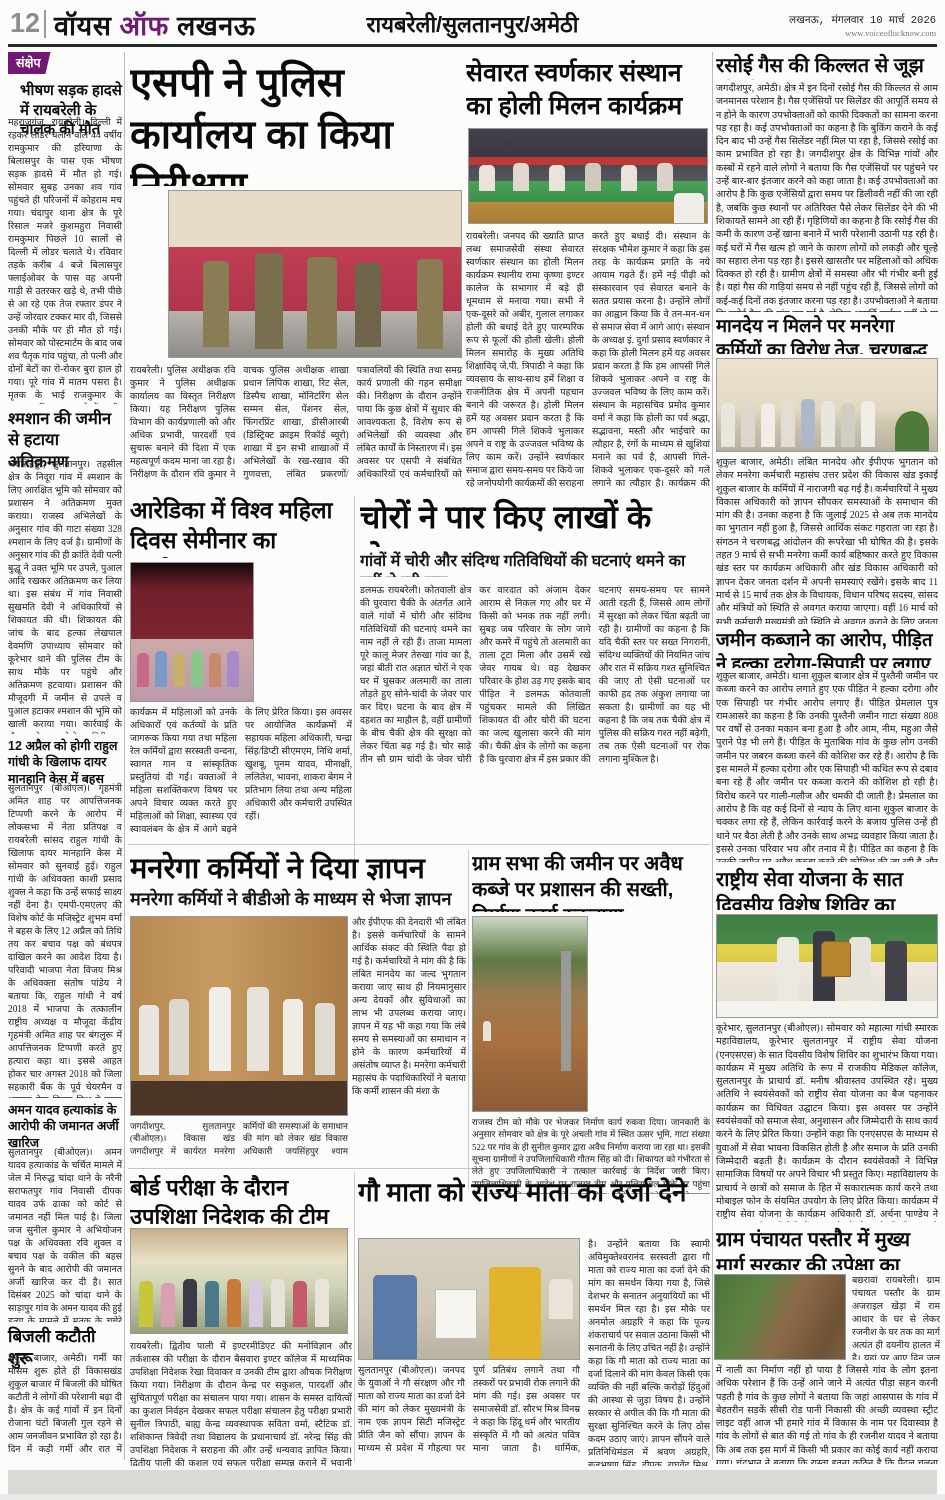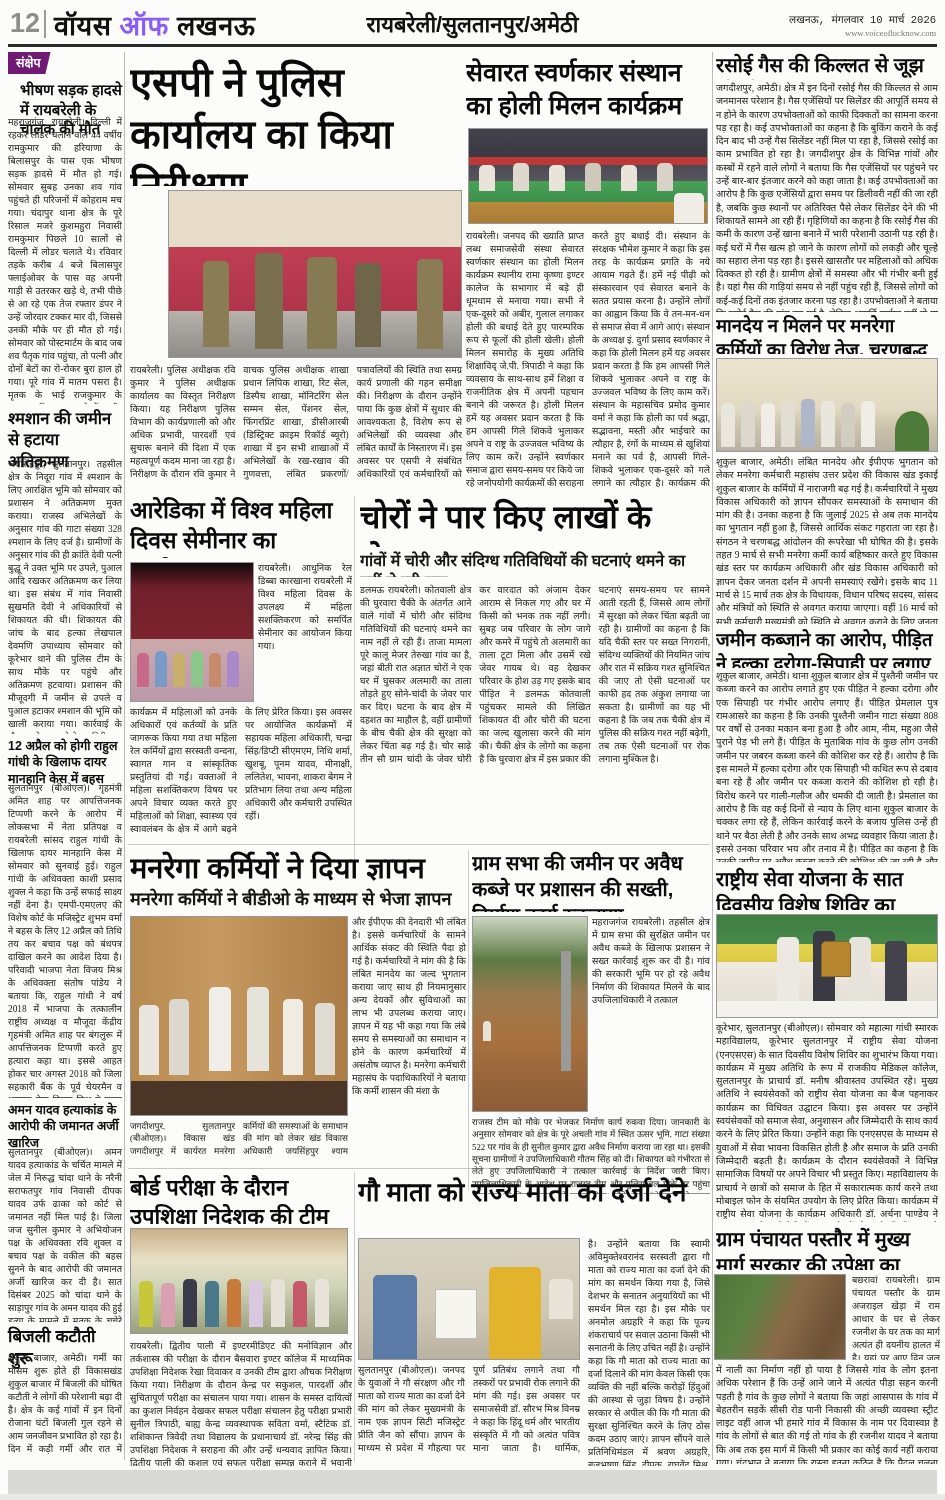--- a/index.html
+++ b/index.html
@@ -2,21 +2,21 @@
 <html lang="hi"><head>
 <meta charset="utf-8">
 <style>
   html,body{margin:0;padding:0;background:#e9e9e6;}
   .page{position:relative;width:945px;height:1494px;background:#fcfcfa;overflow:hidden;
         font-family:"Liberation Serif", serif;color:#1c1c1c;}
   .abs{position:absolute;}
   
   .pgnum{font-family:"Liberation Sans",sans-serif;font-weight:bold;font-size:27px;color:#8d8d8d;}
   .brand{font-family:"Liberation Sans",sans-serif;font-weight:bold;font-size:27px;color:#111;letter-spacing:.5px;}
-  .brand .mid{color:#8b5cf6;}
+  .brand .mid{color:#701a75;}
   .region{font-family:"Liberation Sans",sans-serif;font-weight:bold;font-size:22px;color:#111;text-align:center;}
   .dateline{font-size:10.5px;color:#222;text-align:right;}
   .website{font-size:8.5px;color:#777;text-align:right;}
   .mastrule{background:#2a2a2a;height:3px;}
   .vrule{width:1px;background:#bbb;}
   .hrule{height:1px;background:#c6c6c6;}
   
   .brief-label{font-family:"Liberation Sans",sans-serif;background:#701a75;color:#fff;font-size:12.5px;
       font-weight:bold;padding:2px 10px 3px 8px;clip-path:polygon(0 0,100% 0,88% 100%,0 100%);}
   .btitle{font-family:"Liberation Sans",sans-serif;font-weight:bold;color:#0d0d0d;line-height:1.3;}
@@ -105,21 +105,20 @@
 
   <div class="abs hl" style="left:130px;top:496px;width:222px;height:62px;font-size:23px;">आरेडिका में विश्व महिला दिवस सेमीनार का आयोजन</div>
   <div class="abs ph p-mh" style="left:130px;top:562px;width:124px;height:140px;">
     <div class="fig" style="left:6px;bottom:14px;width:12px;height:34px;background:#c76a8a;"></div>
     <div class="fig" style="left:24px;bottom:14px;width:12px;height:36px;background:#7a9ac7;"></div>
     <div class="fig" style="left:42px;bottom:14px;width:12px;height:34px;background:#c7b06a;"></div>
     <div class="fig" style="left:60px;bottom:14px;width:12px;height:36px;background:#8ac78a;"></div>
     <div class="fig" style="left:78px;bottom:14px;width:12px;height:34px;background:#c78a6a;"></div>
     <div class="fig" style="left:96px;bottom:14px;width:12px;height:36px;background:#a78ac7;"></div>
   </div>
-  <div class="abs body-t" style="left:258px;top:562px;width:94px;height:140px;">रायबरेली। आधुनिक रेल डिब्बा कारखाना रायबरेली में विश्व महिला दिवस के उपलक्ष्य में महिला सशक्तिकरण को समर्पित सेमीनार का आयोजन किया गया।</div>
   <div class="abs body-t cols2" style="left:130px;top:706px;width:222px;height:134px;">कार्यक्रम में महिलाओं को उनके अधिकारों एवं कर्तव्यों के प्रति जागरूक किया गया तथा महिला रेल कर्मियों द्वारा सरस्वती वन्दना, स्वागत गान व सांस्कृतिक प्रस्तुतियां दी गईं। वक्ताओं ने महिला सशक्तिकरण विषय पर अपने विचार व्यक्त करते हुए महिलाओं को शिक्षा, स्वास्थ्य एवं स्वावलंबन के क्षेत्र में आगे बढ़ने के लिए प्रेरित किया। इस अवसर पर आयोजित कार्यक्रमों में सहायक महिला अधिकारी, चन्द्रा सिंह/डिप्टी सीएमएम, निधि शर्मा, खुशबू, पूनम यादव, मीनाक्षी, ललितेश, भावना, शाकरा बेगम ने प्रतिभाग लिया तथा अन्य महिला अधिकारी और कर्मचारी उपस्थित रहीं।</div>
 
   <div class="abs hl" style="left:360px;top:497px;width:350px;height:50px;font-size:32px;">चोरों ने पार किए लाखों के जेवरात</div>
   <div class="abs sub" style="left:360px;top:551px;width:350px;height:26px;font-size:16px;">गांवों में चोरी और संदिग्ध गतिविधियों की घटनाएं थमने का नहीं ले रही नाम</div>
   <div class="abs body-t cols3" style="left:360px;top:584px;width:350px;height:256px;">डलमऊ रायबरेली। कोतवाली क्षेत्र की घुरवारा चैकी के अंतर्गत आने वाले गांवों में चोरी और संदिग्ध गतिविधियों की घटनाएं थमने का नाम नहीं ले रही हैं। ताजा मामला पूरे कालू मेजर तेरुखा गांव का है, जहां बीती रात अज्ञात चोरों ने एक घर में घुसकर अलमारी का ताला तोड़ते हुए सोने-चांदी के जेवर पार कर दिए। घटना के बाद क्षेत्र में दहशत का माहौल है, वहीं ग्रामीणों के बीच चैकी क्षेत्र की सुरक्षा को लेकर चिंता बढ़ गई है। चोर साढ़े तीन सौ ग्राम चांदी के जेवर चोरी कर वारदात को अंजाम देकर आराम से निकल गए और घर में किसी को भनक तक नहीं लगी। सुबह जब परिवार के लोग जागे और कमरे में पहुंचे तो अलमारी का ताला टूटा मिला और उसमें रखे जेवर गायब थे। वह देखकर परिवार के होश उड़ गए इसके बाद पीड़ित ने डलमऊ कोतवाली पहुंचकर मामले की लिखित शिकायत दी और चोरी की घटना का जल्द खुलासा करने की मांग की। चैकी क्षेत्र के लोगो का कहना है कि घुरवारा क्षेत्र में इस प्रकार की घटनाएं समय-समय पर सामने आती रहती हैं, जिससे आम लोगों में सुरक्षा को लेकर चिंता बढ़ती जा रही है। ग्रामीणों का कहना है कि यदि चैकी स्तर पर सख्त निगरानी, संदिग्ध व्यक्तियों की नियमित जांच और रात में सक्रिय गश्त सुनिश्चित की जाए तो ऐसी घटनाओं पर काफी हद तक अंकुश लगाया जा सकता है। ग्रामीणों का यह भी कहना है कि जब तक चैकी क्षेत्र में पुलिस की सक्रिय गश्त नहीं बढ़ेगी, तब तक ऐसी घटनाओं पर रोक लगाना मुश्किल है।</div>
 
   <div class="abs sub" style="left:130px;top:888px;width:338px;height:24px;font-size:18px;">मनरेगा कर्मियों ने बीडीओ के माध्यम से भेजा ज्ञापन</div>
   <div class="abs hl" style="left:130px;top:850px;width:338px;height:38px;font-size:29px;">मनरेगा कर्मियों ने दिया ज्ञापन</div>
   <div class="abs ph p-mg" style="left:130px;top:916px;width:218px;height:200px;">
     <div class="fig" style="left:8px;bottom:40px;width:20px;height:70px;background:#e9e6df;"></div>
@@ -131,21 +130,20 @@
     <div class="fig" style="left:0;bottom:0;width:218px;height:34px;background:#4a3526;border-radius:0;"></div>
   </div>
   <div class="abs body-t" style="left:352px;top:916px;width:114px;height:248px;">और ईपीएफ की देनदारी भी लंबित है। इससे कर्मचारियों के सामने आर्थिक संकट की स्थिति पैदा हो गई है। कर्मचारियों ने मांग की है कि लंबित मानदेय का जल्द भुगतान कराया जाए साथ ही नियमानुसार अन्य देयकों और सुविधाओं का लाभ भी उपलब्ध कराया जाए। ज्ञापन में यह भी कहा गया कि लंबे समय से समस्याओं का समाधान न होने के कारण कर्मचारियों में असंतोष व्याप्त है। मनरेगा कर्मचारी महासंघ के पदाधिकारियों ने बताया कि कर्मी शासन की मंशा के</div>
   <div class="abs body-t cols2" style="left:130px;top:1120px;width:218px;height:46px;font-size:8.8px;">जगदीशपुर, सुलतानपुर (बीओएल)। विकास खंड जगदीशपुर में कार्यरत मनरेगा कर्मियों की समस्याओं के समाधान की मांग को लेकर खंड विकास अधिकारी जयसिंहपुर श्याम नारायण चतुर्वेदी के माध्यम से मुख्य विकास अधिकारी को ज्ञापन भेजा गया। ज्ञापन में मानदेय अनुसार लक्ष्य पूर्ति के लिए लगातार कार्य कर रहे हैं। इसके बावजूद वित्तीय वर्ष 2025 से अब तक कई कर्मियों को मानदेय का भुगतान नहीं हुआ है। ज्ञापन में तारिकेश्वर सिंह, दान बहादुर यादव, ज्ञानेंद्र यादव, प्रदीप कुमार राम प्रकाश सिंह, बैजनाथ पाल सहित अन्य कर्मियों के हस्ताक्षर भी किए गए हैं।</div>
 
   <div class="abs hl" style="left:472px;top:850px;width:238px;height:62px;font-size:20px;">ग्राम सभा की जमीन पर अवैध कब्जे पर प्रशासन की सख्ती, निर्माण कार्य रुकवाया</div>
   <div class="abs ph p-gs" style="left:472px;top:916px;width:116px;height:196px;">
     <div class="fig" style="left:88px;bottom:40px;width:10px;height:120px;background:#9a9a96;border-radius:0;"></div>
     <div class="fig" style="left:10px;bottom:70px;width:8px;height:20px;background:#e8e3da;"></div>
   </div>
-  <div class="abs body-t" style="left:592px;top:916px;width:118px;height:196px;">महराजगंज रायबरेली। तहसील क्षेत्र में ग्राम सभा की सुरक्षित जमीन पर अवैध कब्जे के खिलाफ प्रशासन ने सख्त कार्रवाई शुरू कर दी है। गांव की सरकारी भूमि पर हो रहे अवैध निर्माण की शिकायत मिलने के बाद उपजिलाधिकारी ने तत्काल</div>
   <div class="abs body-t" style="left:472px;top:1116px;width:238px;height:78px;font-size:8.8px;">राजस्व टीम को मौके पर भेजकर निर्माण कार्य रुकवा दिया। जानकारी के अनुसार सोमवार को क्षेत्र के पूरे अचली गांव में स्थित ऊसर भूमि, गाटा संख्या 522 पर गांव के ही सुनील कुमार द्वारा अवैध निर्माण कराया जा रहा था। इसकी सूचना ग्रामीणों ने उपजिलाधिकारी गौतम सिंह को दी। शिकायत को गंभीरता से लेते हुए उपजिलाधिकारी ने तत्काल कार्रवाई के निर्देश जारी किए। उपजिलाधिकारी के आदेश पर राजस्व टीम और पुलिस बल मौके पर पहुंचा और चल रहे निर्माण कार्य को रुकवा दिया। मौके पर पहुंचे हल्का लेखपाल संदीप यादव ने बताया कि उपजिलाधिकारी के निर्देश पर राजस्व टीम ने अवैध निर्माण को रोक दिया है।</div>
 
   <div class="abs hl" style="left:130px;top:1174px;width:222px;height:50px;font-size:22px;">बोर्ड परीक्षा के दौरान उपशिक्षा निदेशक की टीम का रहा दौरा</div>
   <div class="abs ph p-be" style="left:130px;top:1228px;width:218px;height:106px;">
     <div class="fig" style="left:8px;bottom:6px;width:14px;height:46px;background:#c7c73a;"></div>
     <div class="fig" style="left:30px;bottom:6px;width:14px;height:44px;background:#d8a0b0;"></div>
     <div class="fig" style="left:52px;bottom:6px;width:14px;height:48px;background:#3a3a4a;"></div>
     <div class="fig" style="left:74px;bottom:6px;width:14px;height:46px;background:#4a7a8a;"></div>
     <div class="fig" style="left:96px;bottom:6px;width:14px;height:48px;background:#c77a3a;"></div>
     <div class="fig" style="left:118px;bottom:6px;width:14px;height:46px;background:#d8c8e0;"></div>

